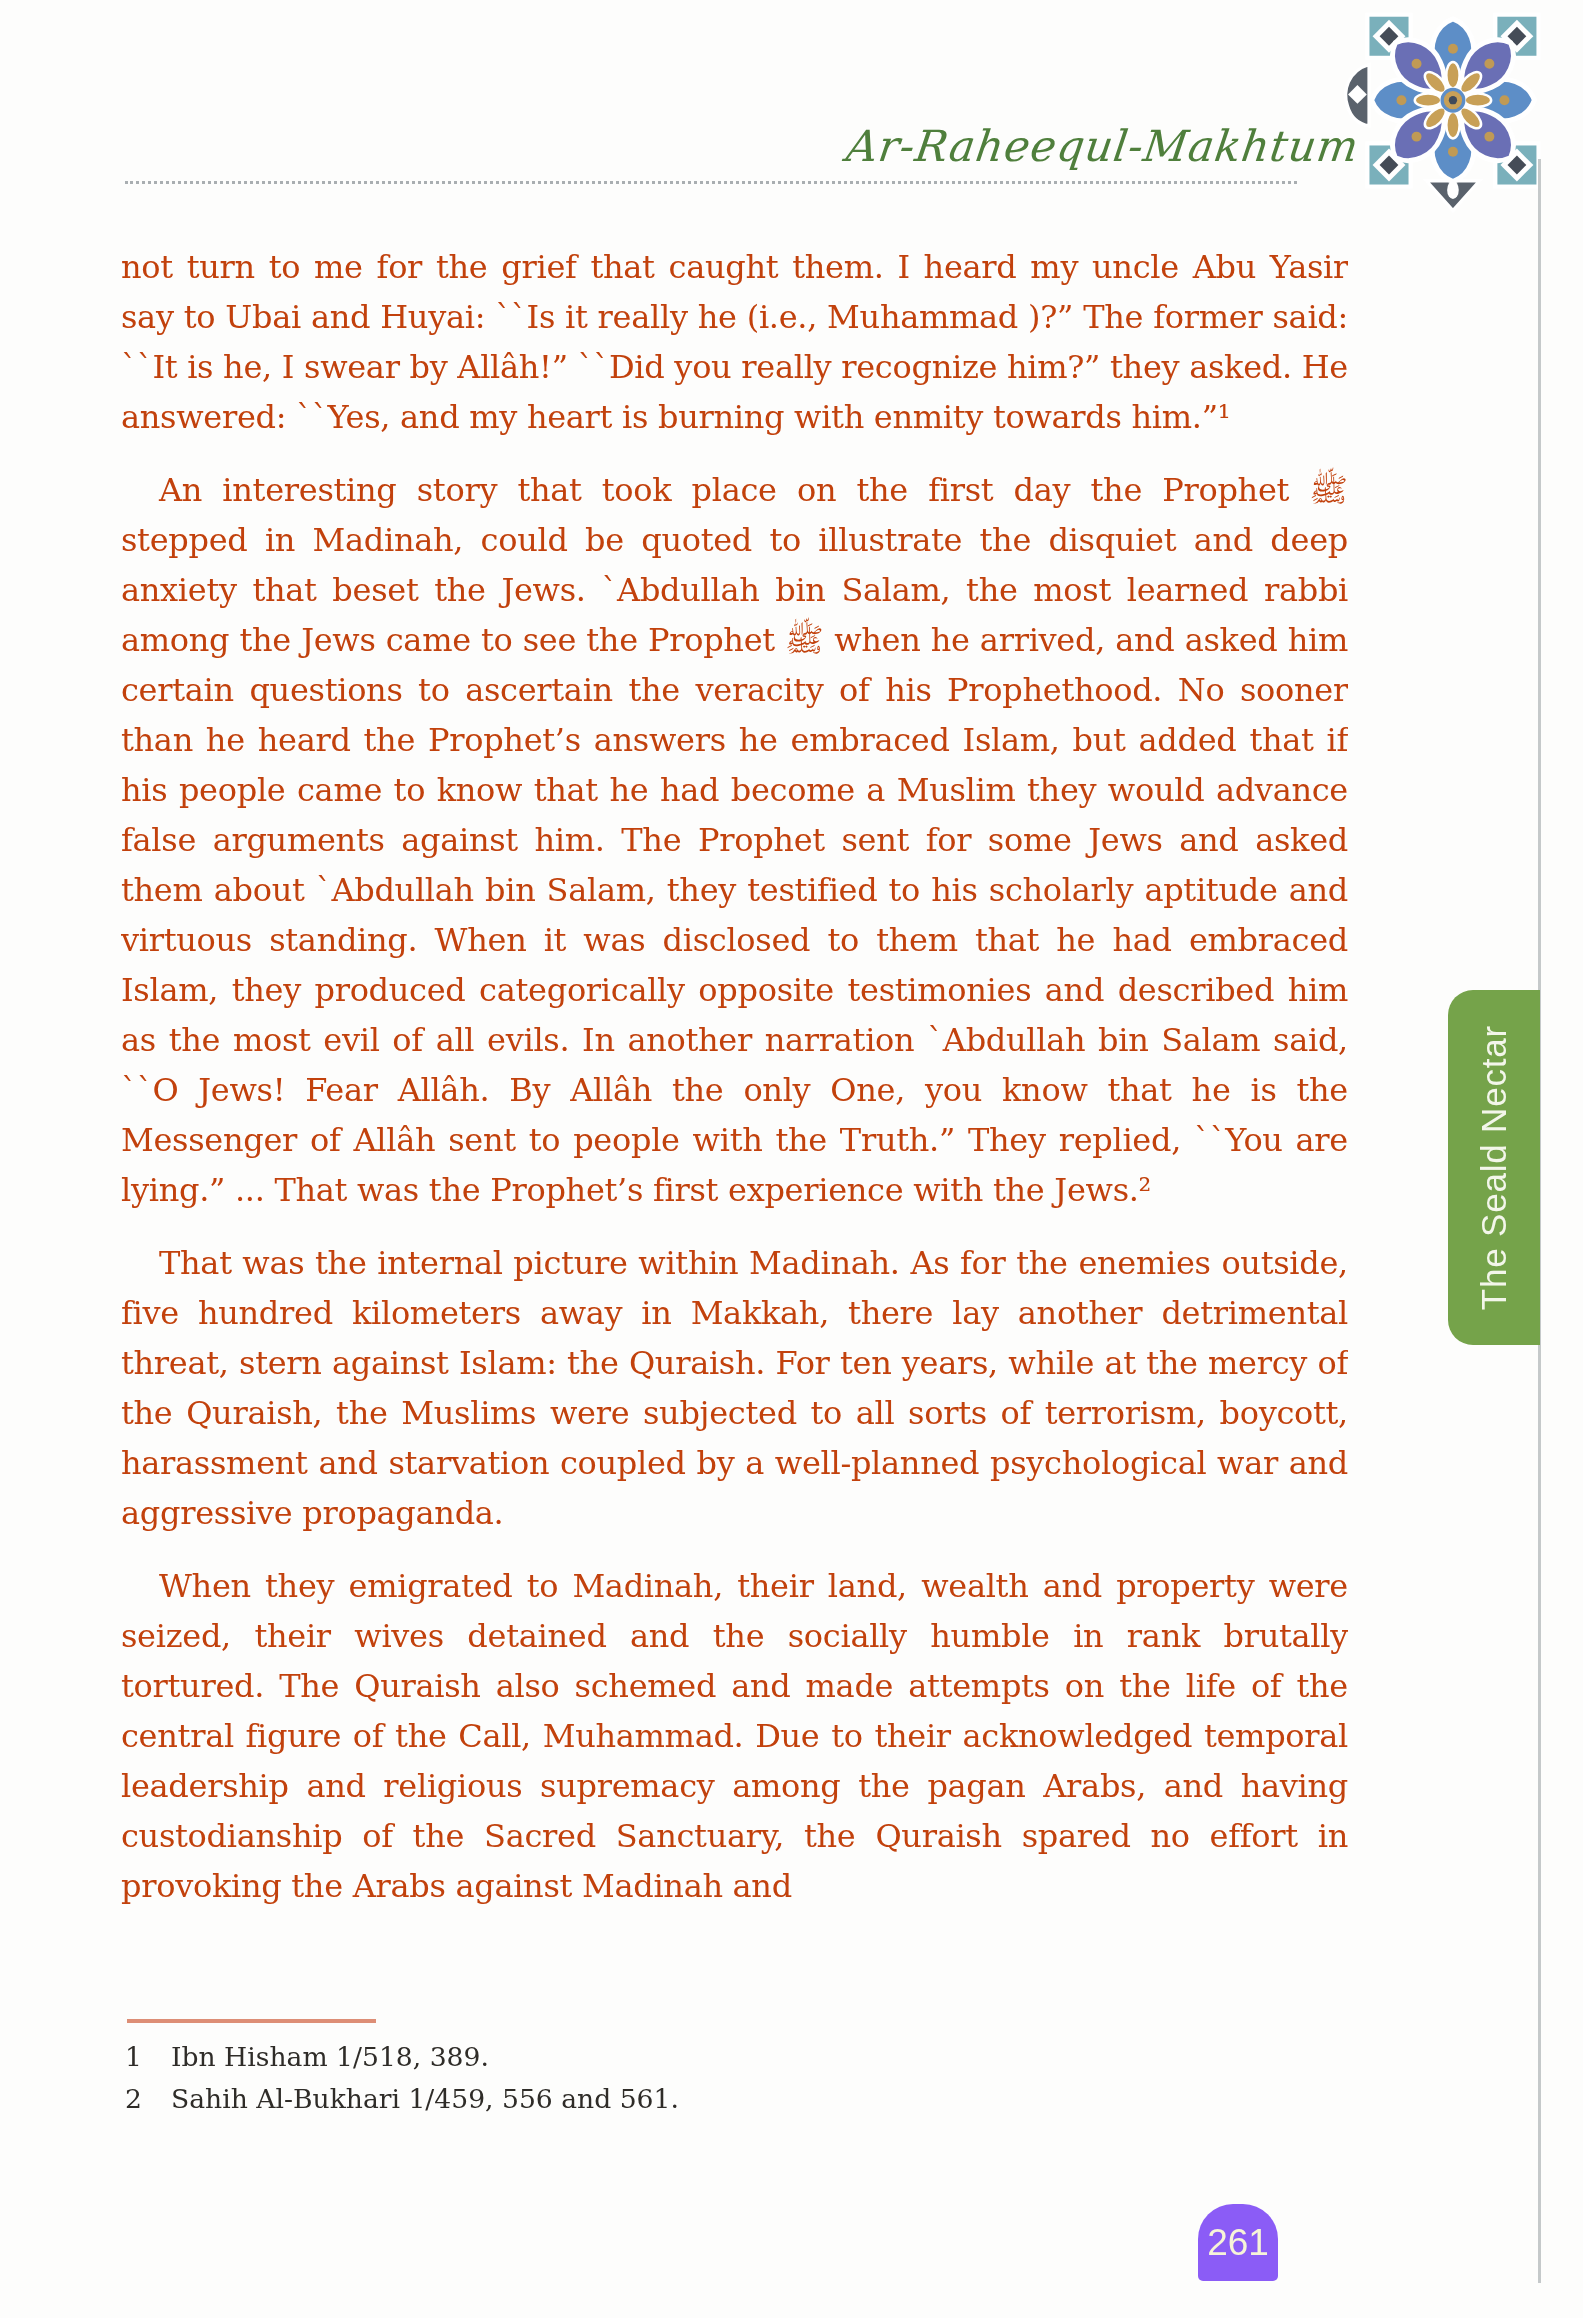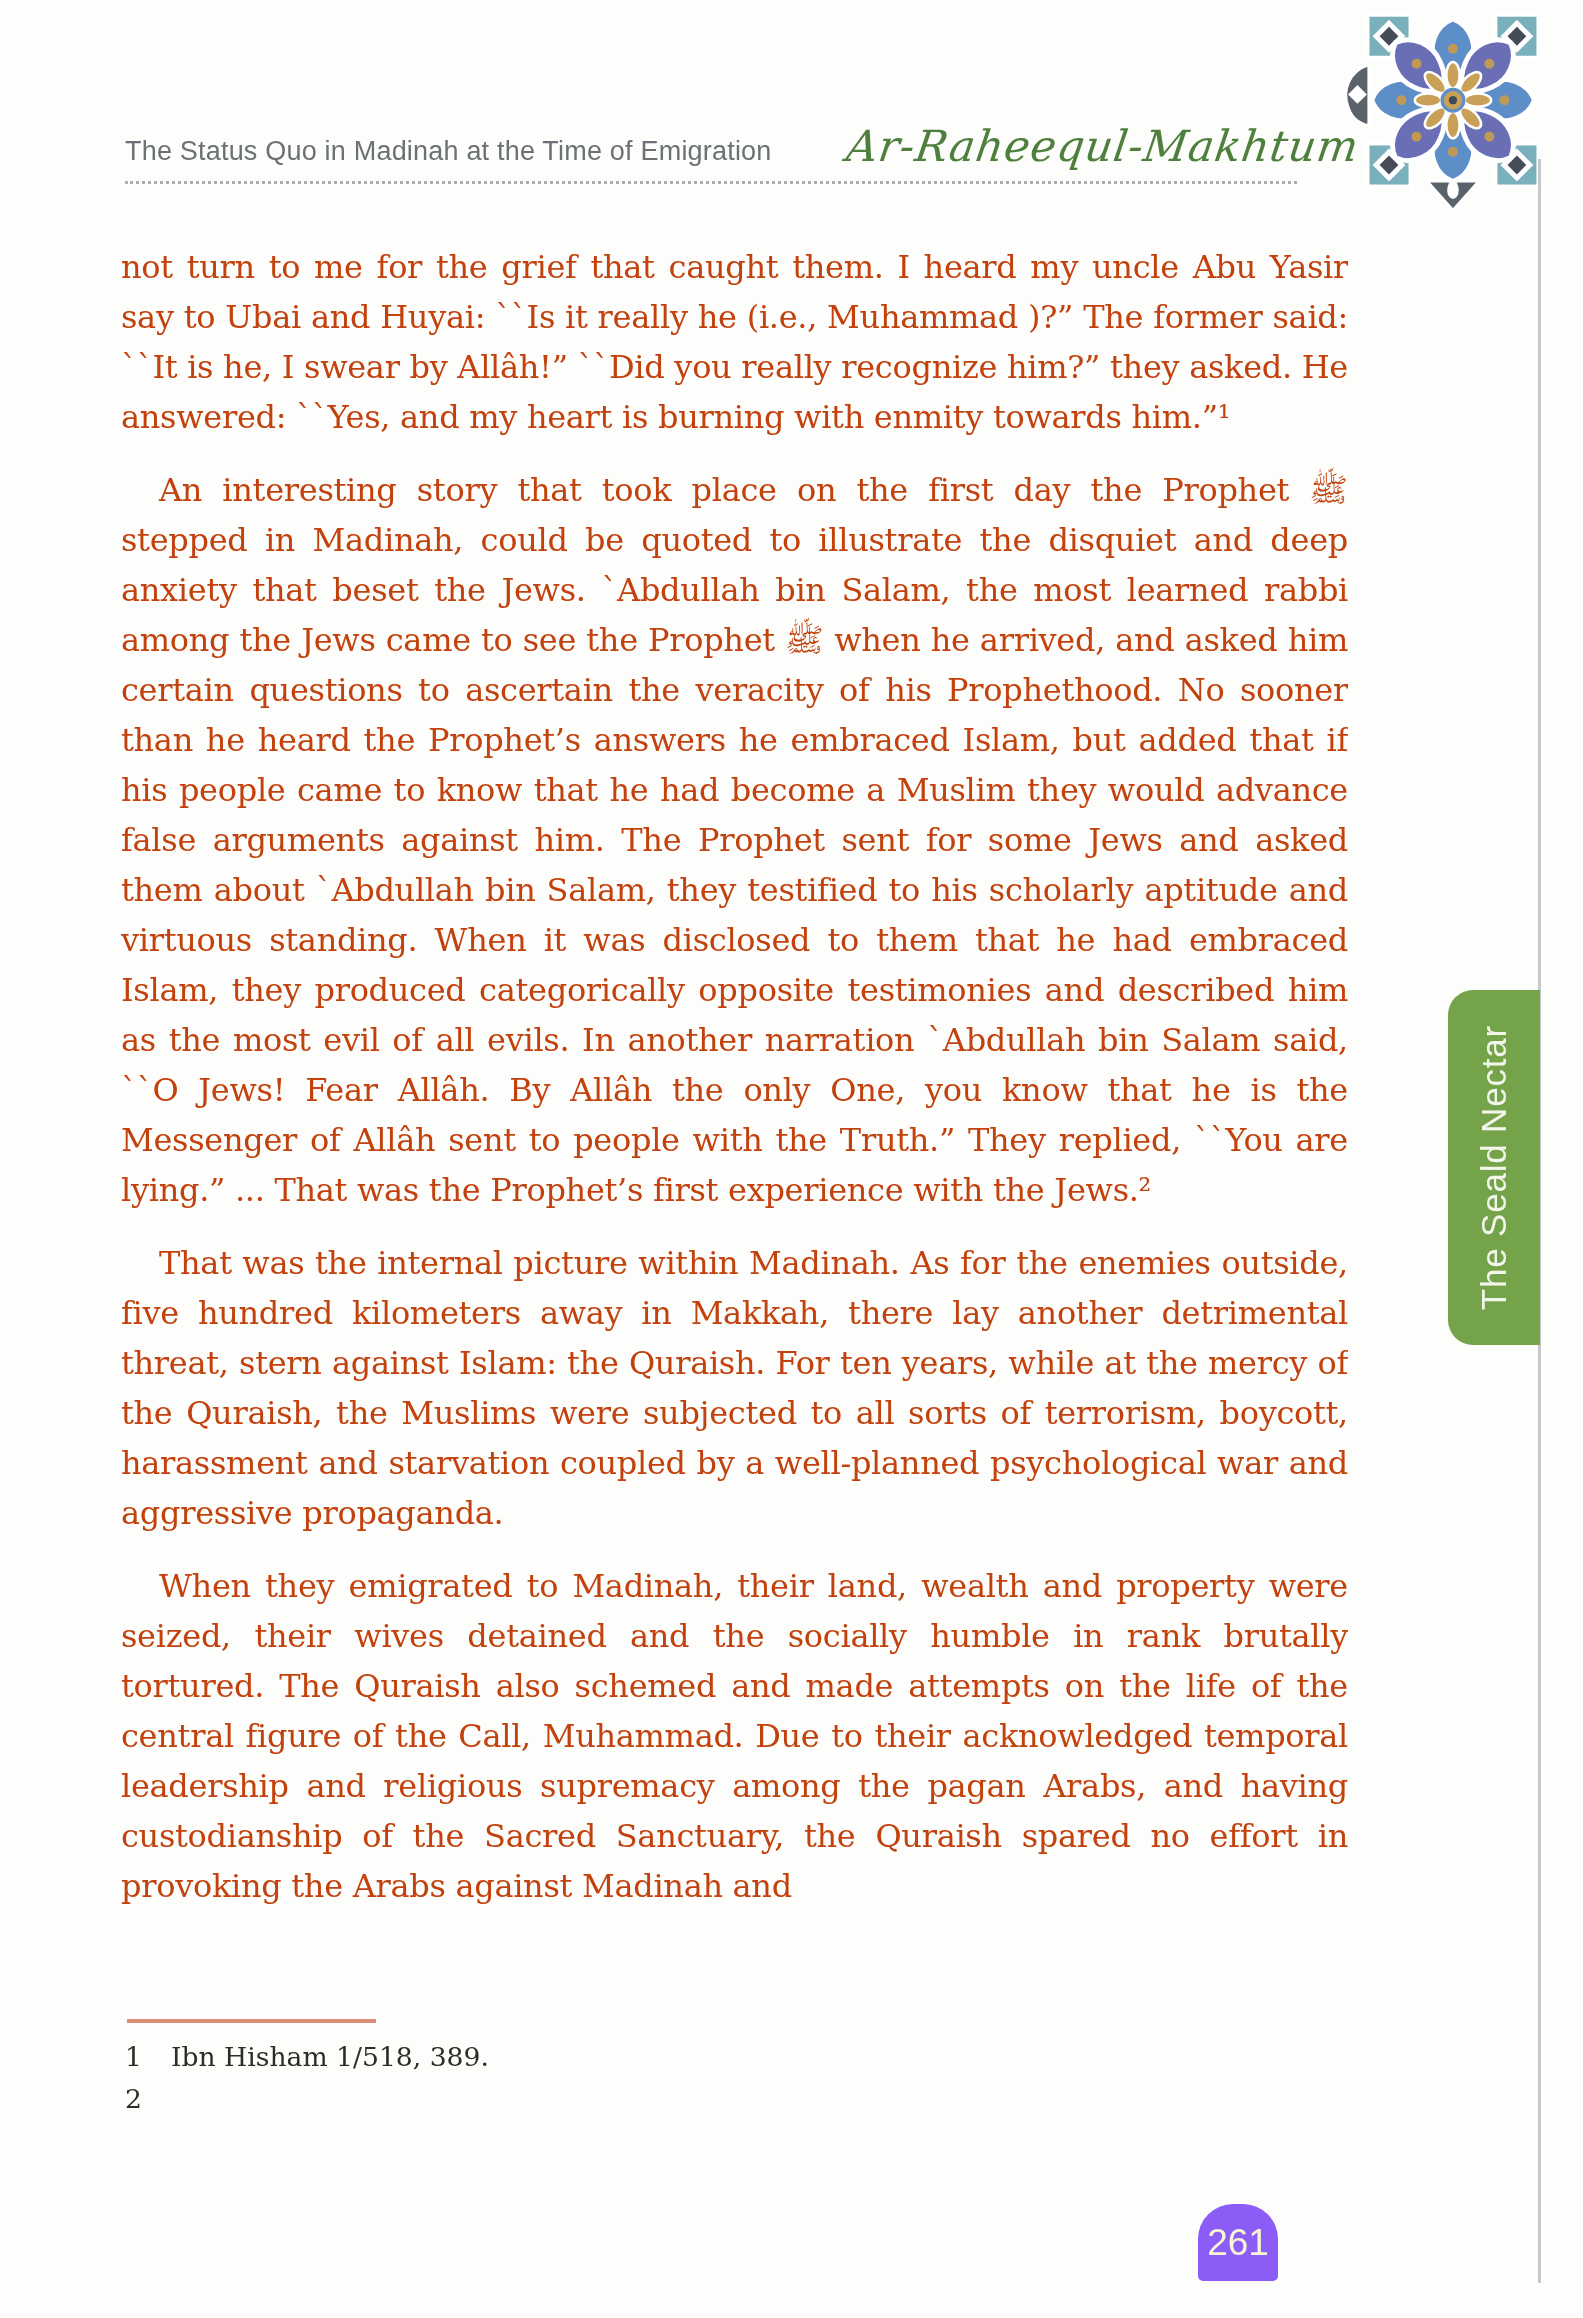--- a/index.html
+++ b/index.html
@@ -143,39 +143,39 @@
         <ellipse cy="-30" rx="8" ry="16" transform="rotate(270)"></ellipse>
         <ellipse cy="-30" rx="8" ry="16" transform="rotate(315)"></ellipse>
       </g>
       <circle r="13" fill="#c8a057" stroke="#5d8ec7" stroke-width="4"></circle>
       <circle r="5" fill="#3f4a5a"></circle>
     </g>
   </svg>
 
   <div class="page-edge-line"></div>
 
-  <div class="chapter-title">The Status Quo in Madinah at the Time of Emigration</div>
   <div class="header-rule"></div>
   <div class="book-title">Ar-Raheequl-Makhtum</div>
 
   <div class="body-text">
     <p>not turn to me for the grief that caught them. I heard my uncle Abu Yasir say to Ubai and Huyai: ``Is it really he (i.e., Muhammad )?” The former said: ``It is he, I swear by Allâh!” ``Did you really recognize him?” they asked. He answered: ``Yes, and my heart is burning with enmity towards him.”¹</p>
     <p class="indent">An interesting story that took place on the first day the Prophet ﷺ stepped in Madinah, could be quoted to illustrate the disquiet and deep anxiety that beset the Jews. `Abdullah bin Salam, the most learned rabbi among the Jews came to see the Prophet ﷺ when he arrived, and asked him certain questions to ascertain the veracity of his Prophethood. No sooner than he heard the Prophet’s answers he embraced Islam, but added that if his people came to know that he had become a Muslim they would advance false arguments against him. The Prophet sent for some Jews and asked them about `Abdullah bin Salam, they testified to his scholarly aptitude and virtuous standing. When it was disclosed to them that he had embraced Islam, they produced categorically opposite testimonies and described him as the most evil of all evils. In another narration `Abdullah bin Salam said, ``O Jews! Fear Allâh. By Allâh the only One, you know that he is the Messenger of Allâh sent to people with the Truth.” They replied, ``You are lying.” ... That was the Prophet’s first experience with the Jews.²</p>
     <p class="indent">That was the internal picture within Madinah. As for the enemies outside, five hundred kilometers away in Makkah, there lay another detrimental threat, stern against Islam: the Quraish. For ten years, while at the mercy of the Quraish, the Muslims were subjected to all sorts of terrorism, boycott, harassment and starvation coupled by a well-planned psychological war and aggressive propaganda.</p>
     <p class="indent">When they emigrated to Madinah, their land, wealth and property were seized, their wives detained and the socially humble in rank brutally tortured. The Quraish also schemed and made attempts on the life of the central figure of the Call, Muhammad. Due to their acknowledged temporal leadership and religious supremacy among the pagan Arabs, and having custodianship of the Sacred Sanctuary, the Quraish spared no effort in provoking the Arabs against Madinah and</p>
   </div>
 
   <div class="footnote-rule"></div>
   <div class="footnotes">
     <div class="footnote-row">
       <span class="fn-num">1</span>
       <span>Ibn Hisham 1/518, 389.</span>
     </div>
     <div class="footnote-row">
       <span class="fn-num">2</span>
+      <span>Sahih Al-Bukhari 1/459, 556 and 561.</span>
     </div>
   </div>
 
   <div class="side-tab">
     <span>The Seald Nectar</span>
   </div>
 
   <div class="page-number-box">
     <span>261</span>
   </div>

